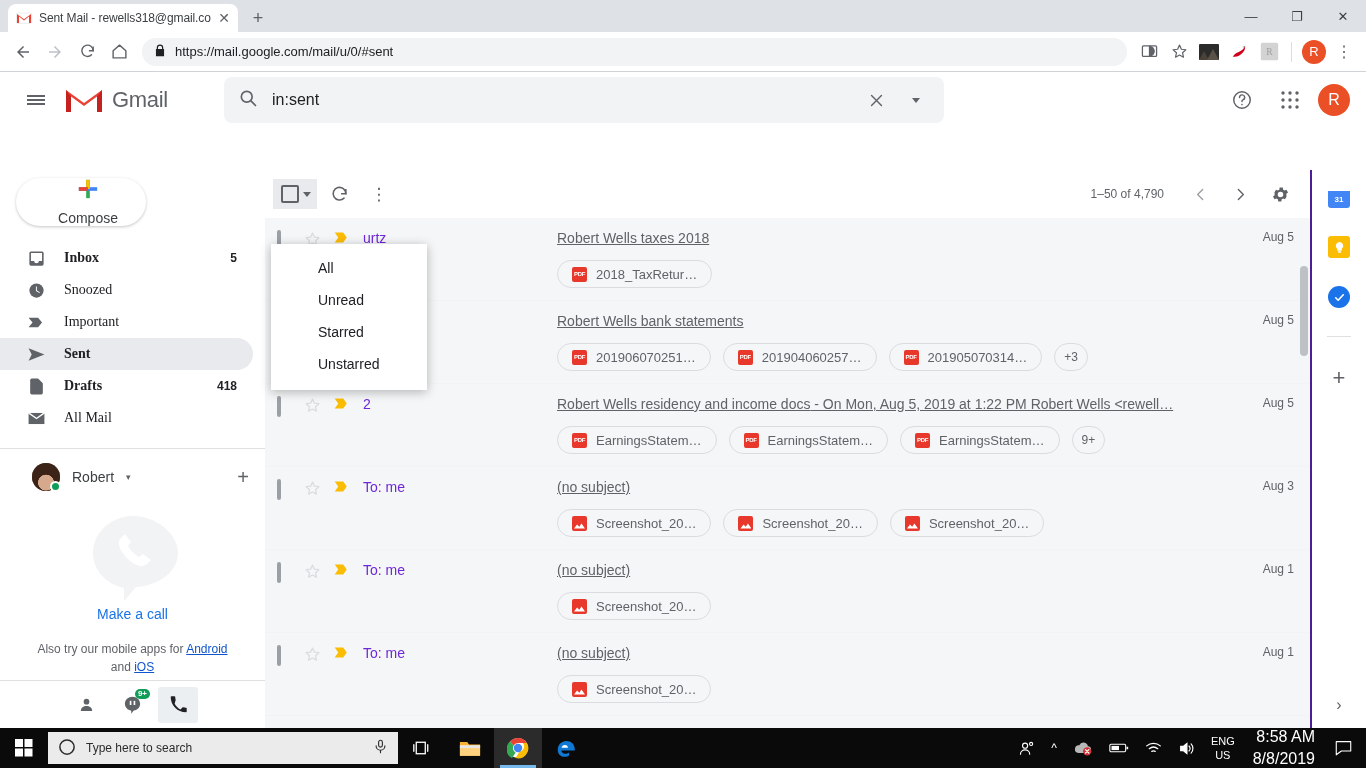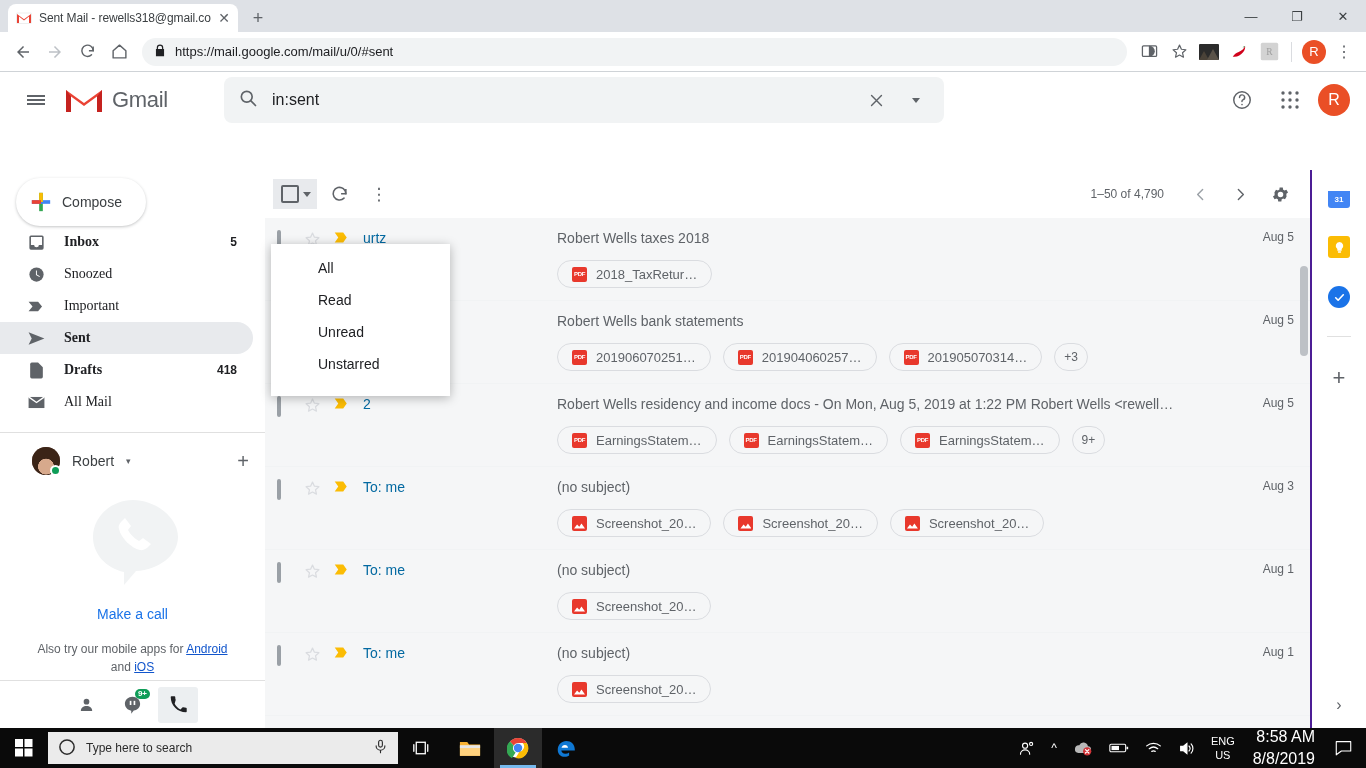--- a/index.html
+++ b/index.html
@@ -102,23 +102,23 @@
     width: 32px; height: 32px; border-radius: 50%; background: #ea4f26;
     color: #fff; font-size: 16px; font-weight: 500;
     display: flex; align-items: center; justify-content: center; cursor: pointer;
   }
 
   .gm-body { flex: 1; display: flex; min-height: 0; }
 
   
   .sidebar { width: 265px; flex: 0 0 265px; display: flex; flex-direction: column; }
   .compose {
-    margin: 8px 0 0 16px; width: 130px; height: 48px;
+    margin: 8px 0 16px 16px; width: 130px; height: 48px;
     border-radius: 24px; background: #fff; box-shadow: 0 1px 3px rgba(60,64,67,.3);
-    display: flex; align-items: center; gap: 10px; padding-left: 14px; cursor: pointer;
+    display: flex; align-items: center; gap: 10px; padding-left: 14px; cursor: pointer; flex-direction: column;
   }
   .compose-label { font-size: 14px; color: #3c4043; font-weight: 500; }
   .nav-list { padding-right: 12px; }
   .nav-item {
     height: 32px; display: flex; align-items: center; gap: 18px;
     padding-left: 26px; padding-right: 16px; border-radius: 0 16px 16px 0;
     cursor: pointer; color: #202124; font-size: 14px;
   }
   .nav-item.active { background: #e8eaed; font-weight: bold; }
   .nav-item.bold { font-weight: bold; }
@@ -143,21 +143,21 @@
     border-radius: 50%; background: #0f9d58; border: 2px solid #fff;
   }
   .hu-name { font-size: 14px; color: #3c4043; }
   .hu-caret { font-size: 9px; color: #5f6368; }
   .hu-plus { margin-left: auto; font-size: 20px; color: #5f6368; font-weight: 300; cursor: pointer; }
 
   .hangouts-empty {
     flex: 1; display: flex; flex-direction: column; align-items: center;
     justify-content: flex-start; padding-top: 20px; text-align: center;
   }
-  .makecall { font-size: 14px; color: #1a73e8; margin-top: 16px; cursor: pointer; }
+  .makecall { font-size: 14px; color: #1a73e8; margin-top: 0; cursor: pointer; }
   .tryapps { font-size: 12px; color: #5f6368; margin-top: 18px; line-height: 1.5; padding: 0 30px; }
   .tryapps a { color: #1155cc; }
 
   .hangouts-bar {
     height: 48px; border-top: 1px solid #e0e0e0; display: flex;
     align-items: center; padding-left: 66px; gap: 6px;
   }
   .hb-btn {
     width: 40px; height: 36px; display: flex; align-items: center;
     justify-content: center; cursor: pointer; position: relative; border-radius: 3px;
@@ -186,27 +186,27 @@
 
   .list { flex: 1; overflow: hidden; position: relative; }
   .row {
     min-height: 80px; border-bottom: 1px solid #f1f3f4; background: #f5f6f7;
     display: flex; padding: 12px 16px 12px 12px; cursor: pointer;
   }
   .row-cbx { width: 20px; flex: 0 0 20px; margin-top: 2px; }
   .cbx { width: 17px; height: 17px; border: 2px solid #9aa0a6; border-radius: 2px; }
   .row-star, .row-imp { width: 30px; flex: 0 0 30px; display: flex; justify-content: center; margin-top: 1px; }
   .row-sender {
-    width: 200px; flex: 0 0 200px; font-size: 14px; color: #0369a1;
+    width: 200px; flex: 0 0 200px; font-size: 14px; color: #6d28d9;
     padding-left: 6px; white-space: nowrap; overflow: hidden;
   }
   .row-main { flex: 1; min-width: 0; }
   .row-subject {
     font-size: 14px; color: #5f6368; white-space: nowrap;
-    overflow: hidden; text-overflow: ellipsis;
+    overflow: hidden; text-overflow: ellipsis; text-decoration: underline;
   }
   .row-subject .subj { color: #5f6368; }
   .row-date { width: 70px; flex: 0 0 70px; text-align: right; font-size: 12px; color: #5f6368; }
   .chips { display: flex; gap: 12px; margin-top: 14px; flex-wrap: nowrap; overflow: hidden; }
   .chip {
     height: 28px; border: 1px solid #dadce0; border-radius: 14px;
     display: flex; align-items: center; gap: 9px; padding: 0 14px;
     font-size: 13px; color: #5f6368; white-space: nowrap; flex: 0 0 auto;
   }
   .chip-more {
@@ -232,23 +232,23 @@
   .scrollbar {
     position: absolute; right: 0; top: 48px; width: 12px; bottom: 0; background: transparent;
   }
   .scroll-thumb {
     position: absolute; top: 0; left: 2px; width: 8px; height: 90px;
     background: #bdc1c6; border-radius: 4px;
   }
 
   
   .dropdown {
-    position: absolute; left: 271px; top: 172px; width: 179px;
+    position: absolute; left: 271px; top: 172px; width: 156px;
     background: #fff; box-shadow: 0 2px 10px rgba(0,0,0,.28); z-index: 40;
-    padding: 8px 0 16px 0;
+    padding: 8px 0 10px 0;
   }
   .dd-item {
     height: 32px; display: flex; align-items: center; padding-left: 47px;
     font-size: 14px; color: #202124; cursor: pointer;
   }
 
   
   .rail {
     width: 56px; flex: 0 0 56px; border-left: 2px solid #4c1d95;
     display: flex; flex-direction: column; align-items: center;
@@ -829,22 +829,22 @@
       </div>
       <div class="rail-div"></div>
       <div class="rail-plus">+</div>
       <div class="rail-expand">›</div>
     </div>
 
   </div>
 
   <div class="dropdown">
     <div class="dd-item">All</div>
-    <div class="dd-item">Read</div>
     <div class="dd-item">Unread</div>
+    <div class="dd-item">Starred</div>
     <div class="dd-item">Unstarred</div>
   </div>
 </div>
 
 <div class="taskbar">
   <div class="start">
     <svg width="18" height="18" viewBox="0 0 18 18" fill="#fff">
       <rect x="0" y="0" width="8" height="8"></rect>
         <rect x="9.5" y="0" width="8" height="8"></rect>
       <rect x="0" y="9.5" width="8" height="8"></rect>

